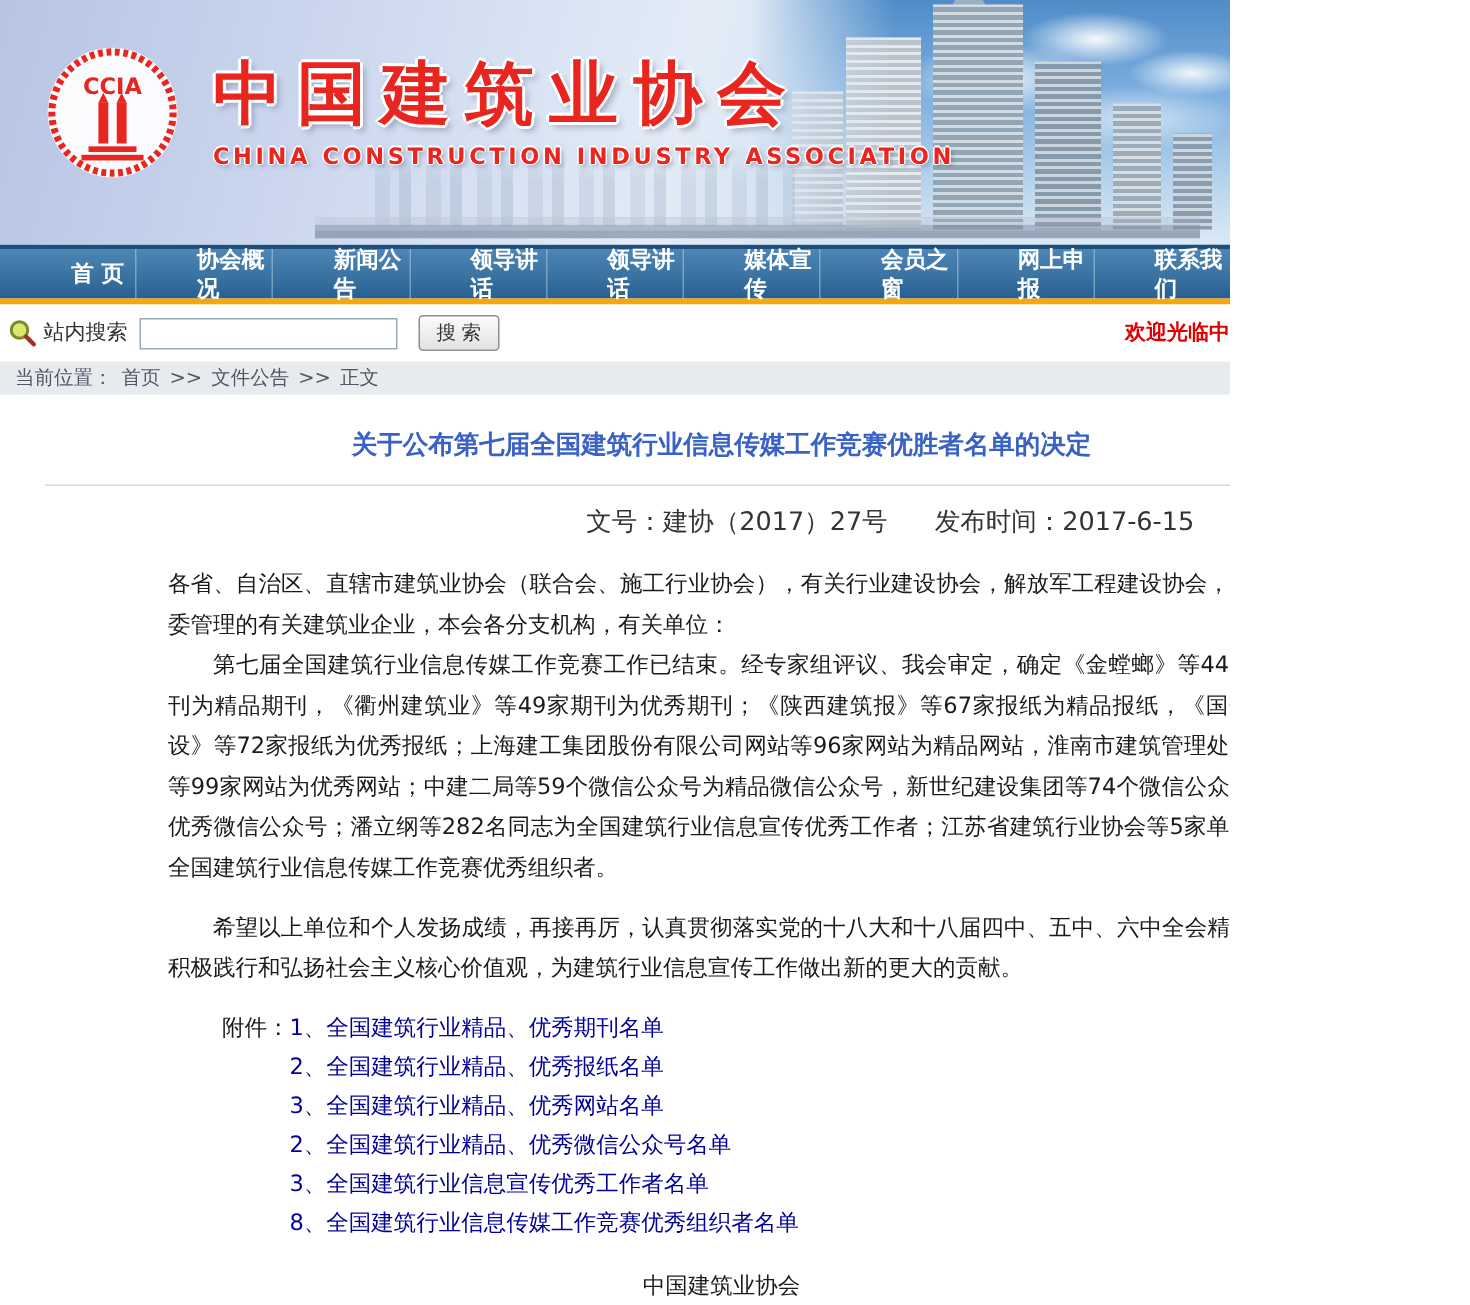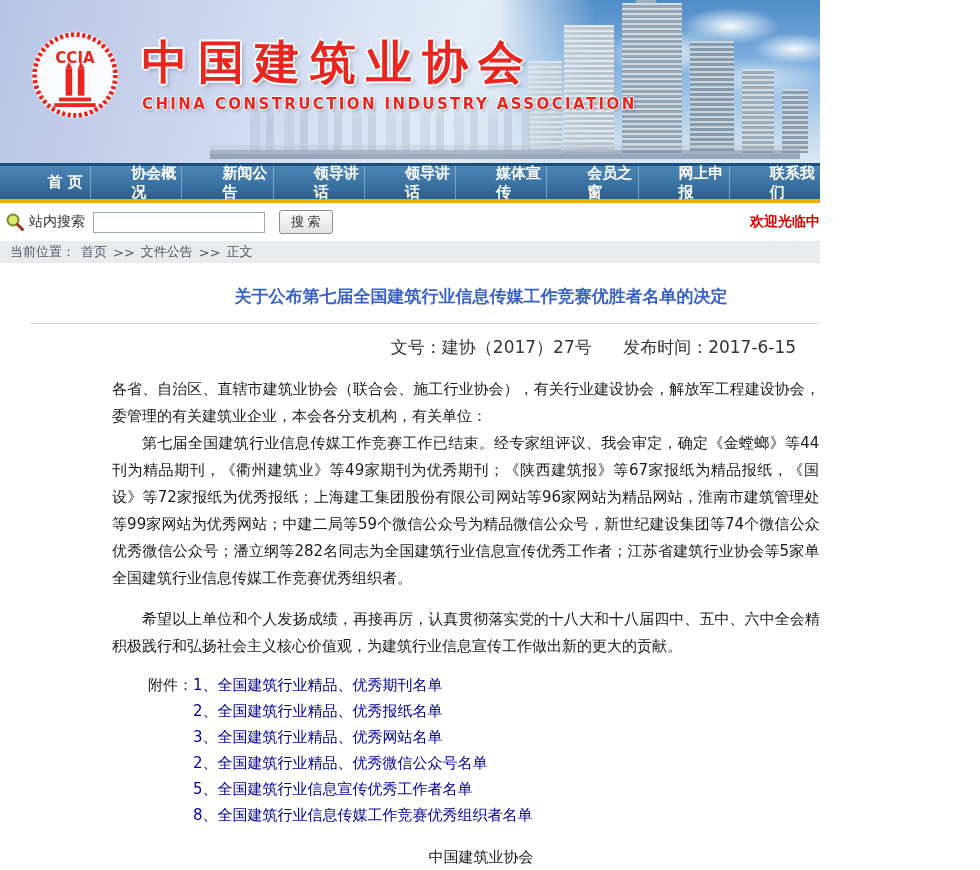--- a/index.html
+++ b/index.html
@@ -178,21 +178,21 @@
           <p class="indent p-gap">希望以上单位和个人发扬成绩，再接再厉，认真贯彻落实党的十八大和十八届四中、五中、六中全会精神，积极践行和弘扬社会主义核心价值观，为建筑行业信息宣传工作做出新的更大的贡献。</p>
         </div>
 
         <div class="attachments">
           <span class="att-label">附件：</span>
           <div class="att-list">
             <a href="#">1、全国建筑行业精品、优秀期刊名单</a>
             <a href="#">2、全国建筑行业精品、优秀报纸名单</a>
             <a href="#">3、全国建筑行业精品、优秀网站名单</a>
             <a href="#">2、全国建筑行业精品、优秀微信公众号名单</a>
-            <a href="#">5、全国建筑行业信息宣传优秀工作者名单</a>
+            <a href="#">3、全国建筑行业信息宣传优秀工作者名单</a>
             <a href="#">8、全国建筑行业信息传媒工作竞赛优秀组织者名单</a>
           </div>
         </div>
 
         <div class="signature">
           <div>中国建筑业协会</div>
           <div>2016年6月11日</div>
         </div>
       </div>
 

